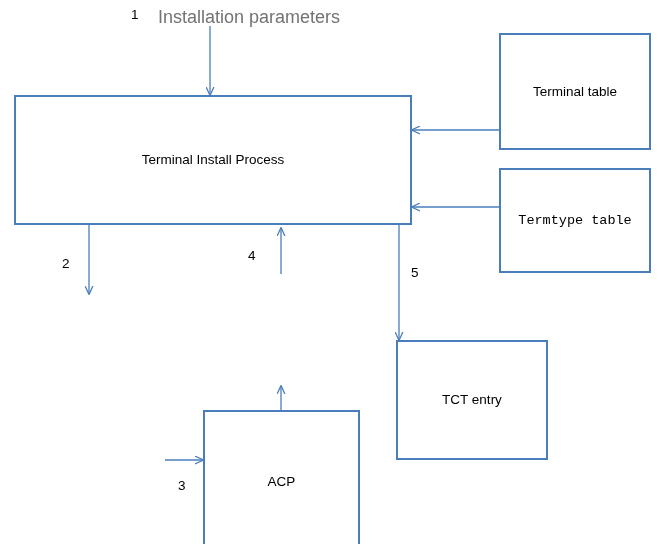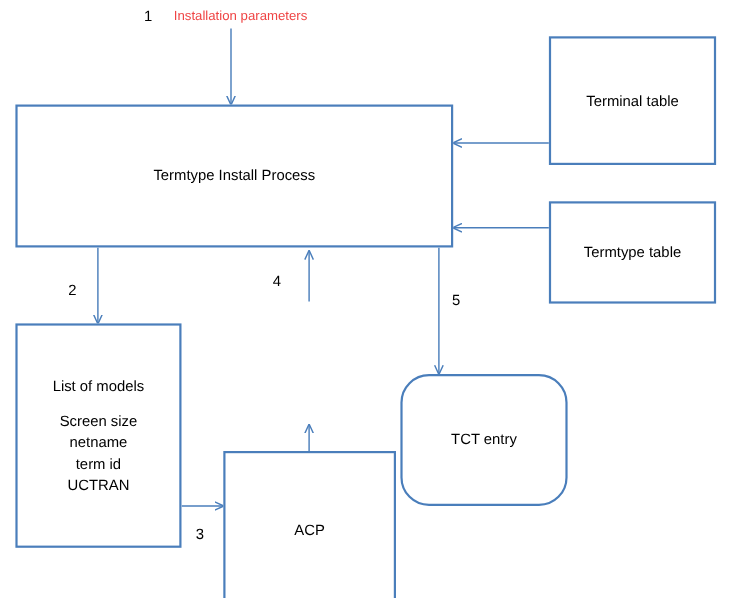--- a/index.html
+++ b/index.html
@@ -28,22 +28,22 @@
     font-size: 13.5px;
     line-height: 1.45;
     text-align: center;
   }
   .box .line {
     display: block;
     white-space: pre;
   }
   .label {
     position: absolute;
-    color: #ef4444;
-    font-size: 12px;
+    color: #737373;
+    font-size: 18px;
     white-space: pre;
     text-align: right;
   }
   .num {
     position: absolute;
     color: #000000;
     font-size: 13.5px;
     white-space: pre;
   }
   svg.arrows {
@@ -89,42 +89,34 @@
 
   <div class="label" style="left:158px; top:7px;">Installation parameters</div>
 
   <div class="num" style="left:131px; top:7px;">1</div>
   <div class="num" style="left:62px; top:256px;">2</div>
   <div class="num" style="left:178px; top:478px;">3</div>
   <div class="num" style="left:248px; top:248px;">4</div>
   <div class="num" style="left:411px; top:265px;">5</div>
 
   <div class="box" style="left:14px; top:95px; width:398px; height:130px;">
-    <span class="line">Termtype Install Process</span>
+    <span class="line">Terminal Install Process</span>
   </div>
 
   <div class="box" style="left:499px; top:33px; width:152px; height:117px;">
     <span class="line">Terminal table</span>
   </div>
 
-  <div class="box" style="left:499px; top:183px; width:152px; height:93px;">
+  <div class="box" style="left:499px; top:168px; width:152px; height:105px;font-family:Liberation Mono, monospace;">
     <span class="line">Termtype table</span>
   </div>
 
-  <div class="box" style="left:14px; top:294px; width:151px; height:204px;">
-    <span class="line">List of models</span>
-    <span class="group-gap"></span>
-    <span class="line">Screen size</span>
-    <span class="line">netname</span>
-    <span class="line">term id</span>
-    <span class="line">UCTRAN</span>
-  </div>
 
 
   <div class="box" style="left:203px; top:410px; width:157px; height:144px;">
     <span class="line">ACP</span>
   </div>
 
-  <div class="box" style="left:364px; top:340px; width:152px; height:120px;border-radius:26px;">
+  <div class="box" style="left:396px; top:340px; width:152px; height:120px;">
     <span class="line">TCT entry</span>
   </div>
 
 </div>
 
 </body></html>

